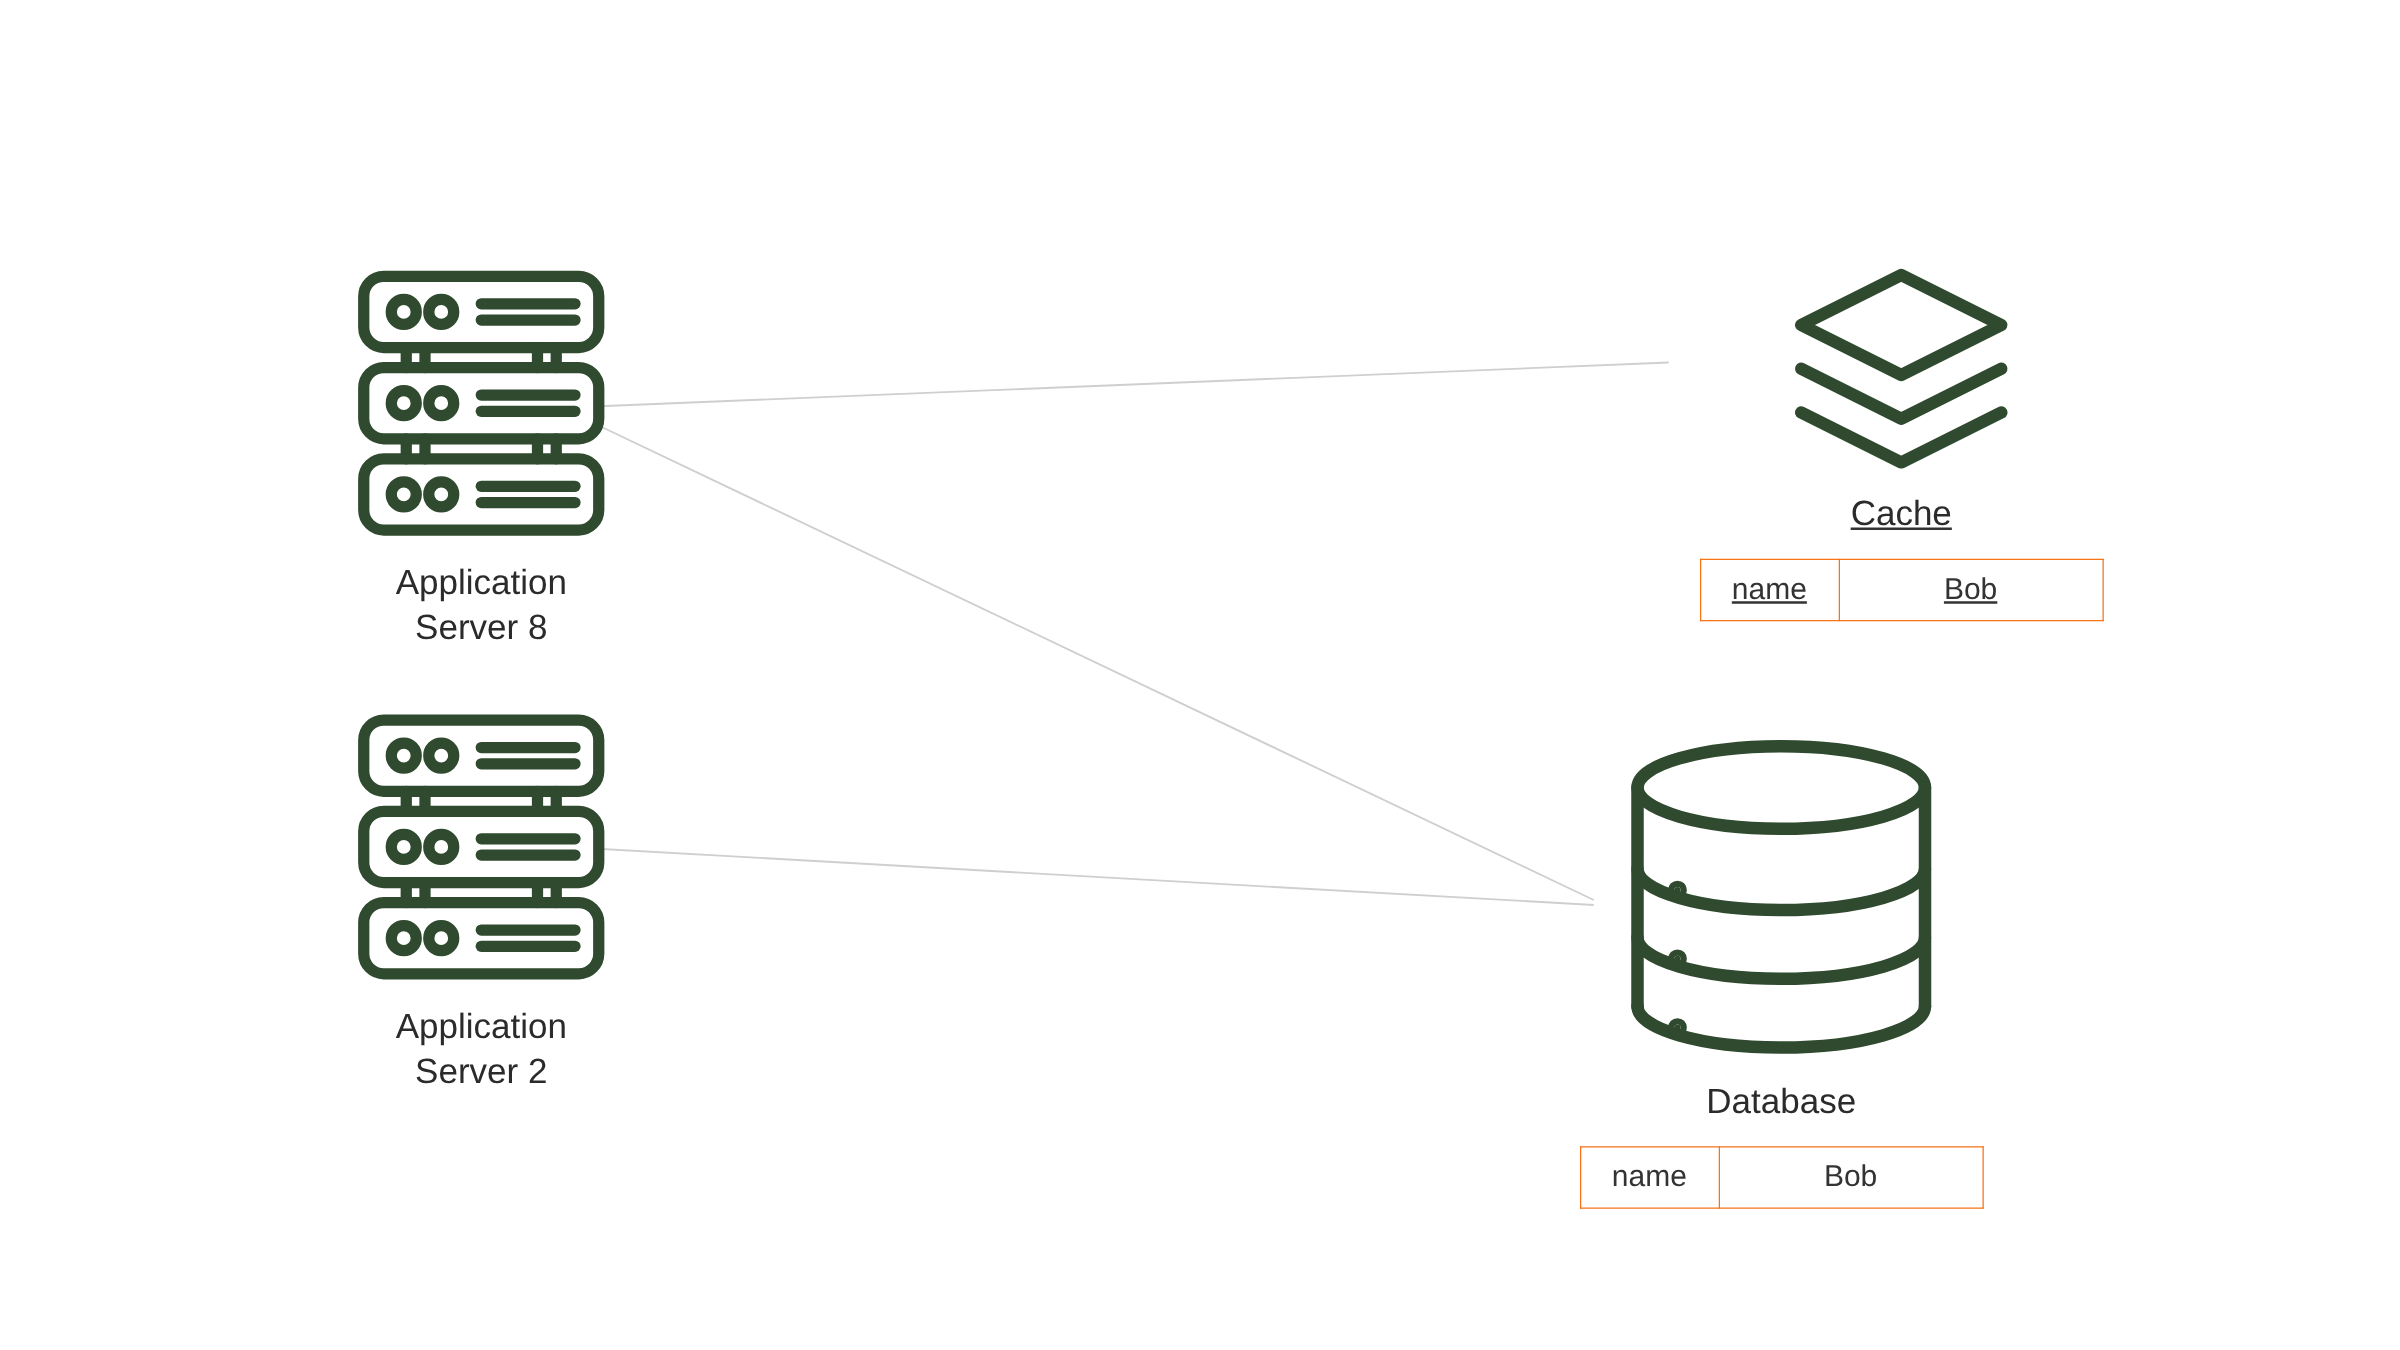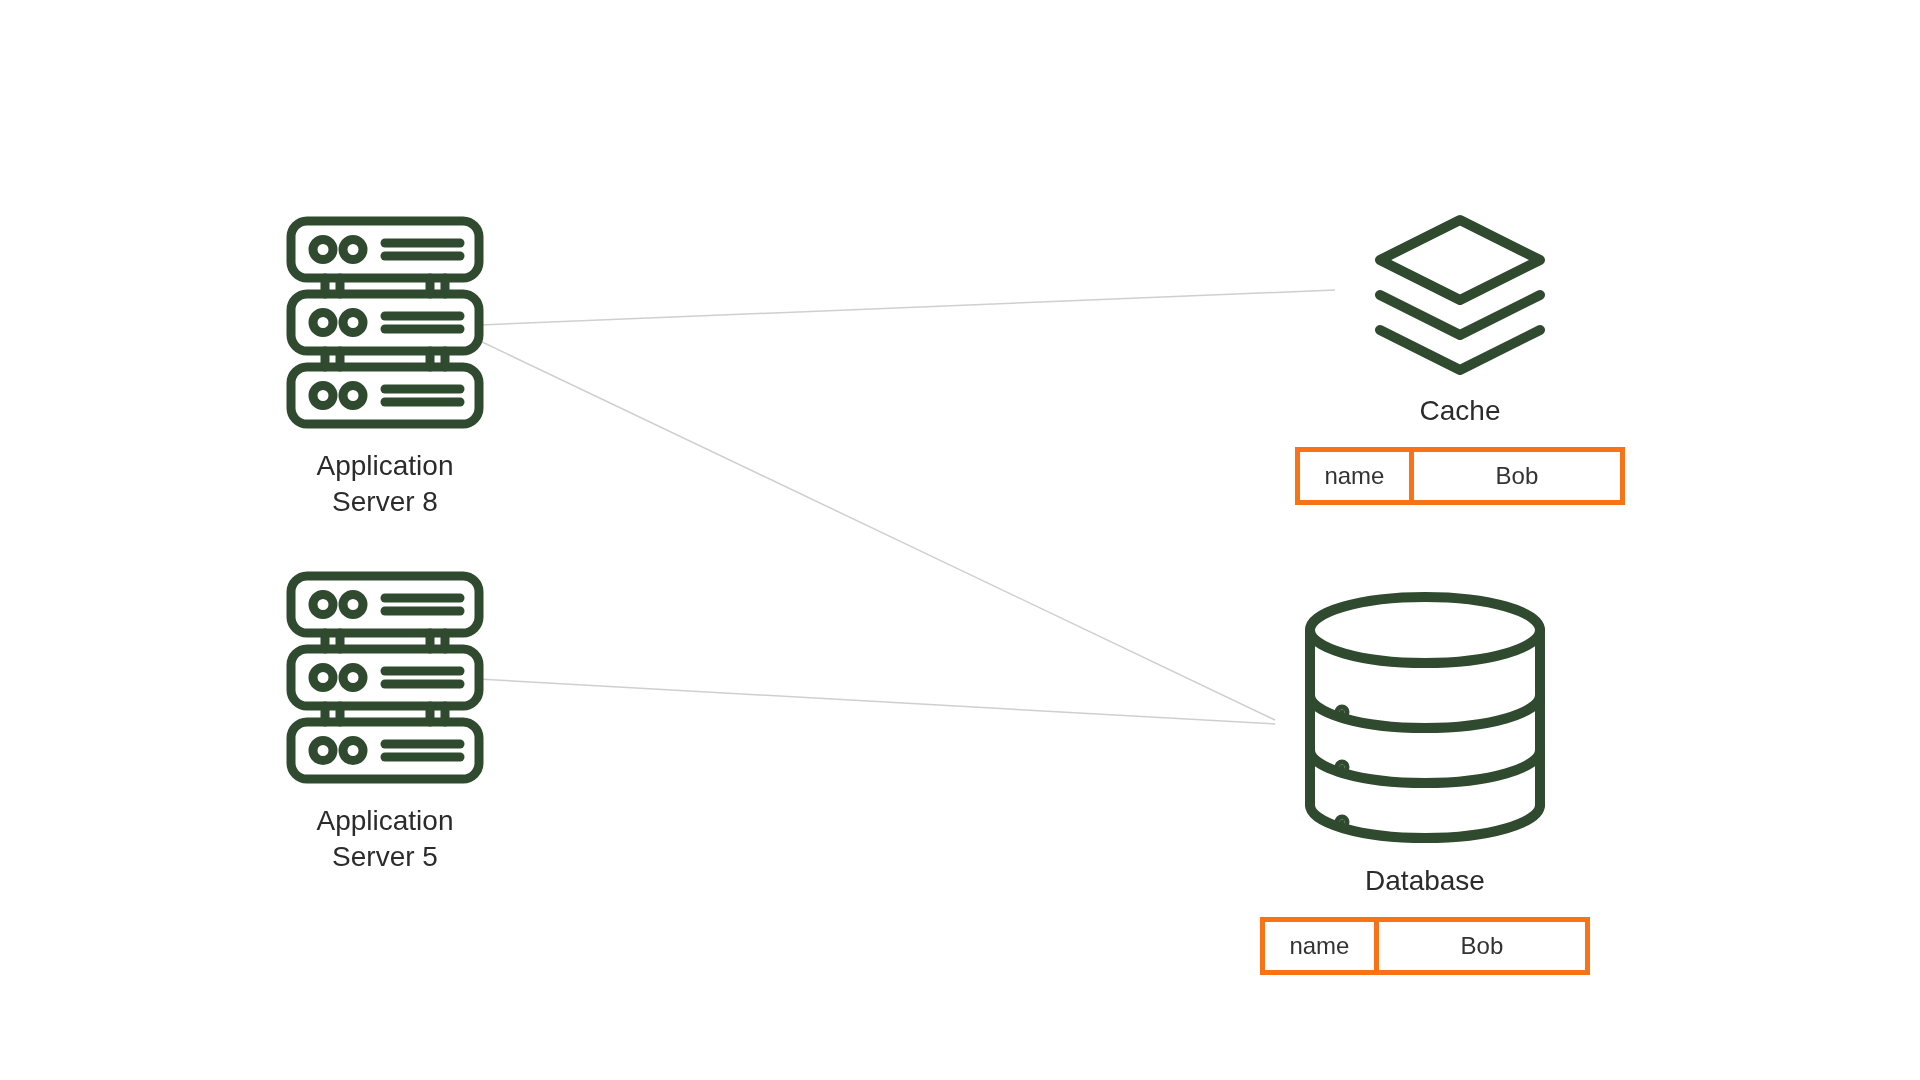--- a/index.html
+++ b/index.html
@@ -35,21 +35,21 @@
     line-height: 1.3;
     font-weight: 300;
   }
   .kv-table {
     border-collapse: collapse;
     font-size: 24px;
     color: #333;
     font-weight: 300;
   }
   .kv-table td {
-    border: 5px solid #f97316;
+    border: 1px solid #f97316;
     padding: 10px 0;
     text-align: center;
   }
   .kv-key { width: 110px; }
   .kv-val { width: 210px; }
   .icon-wrap svg {
     display: block;
     margin: 0 auto;
   }
 </style>
@@ -130,25 +130,25 @@
           <rect x="6" y="152" width="188" height="57" rx="16"></rect>
           <circle cx="38" cy="180.5" r="10"></circle>
           <circle cx="68" cy="180.5" r="10"></circle>
           <line x1="100" y1="174" x2="175" y2="174"></line>
           <line x1="100" y1="187" x2="175" y2="187"></line>
         </g>
       </svg>
     </div>
     <div class="label" style="margin-top:18px;">
       <span>Application</span><br>
-      <span>Server 5</span>
+      <span>Server 2</span>
     </div>
   </div>
 
-  <div class="node" style="left:1295px; top:210px; width:330px;">
+  <div class="node" style="left:1356px; top:210px; width:330px;text-decoration:underline;">
     <div class="icon-wrap">
       <svg width="200" height="165" viewBox="0 0 200 165">
         <g fill="none" stroke="#2f4a2e" stroke-width="10" stroke-linejoin="round" stroke-linecap="round">
           <polygon points="100,10 180,50 100,90 20,50" fill="#ffffff"></polygon>
           <path d="M 20,85 L 100,125 L 180,85"></path>
           <path d="M 20,120 L 100,160 L 180,120"></path>
         </g>
       </svg>
     </div>
     <div class="label" style="margin-top:18px;">

